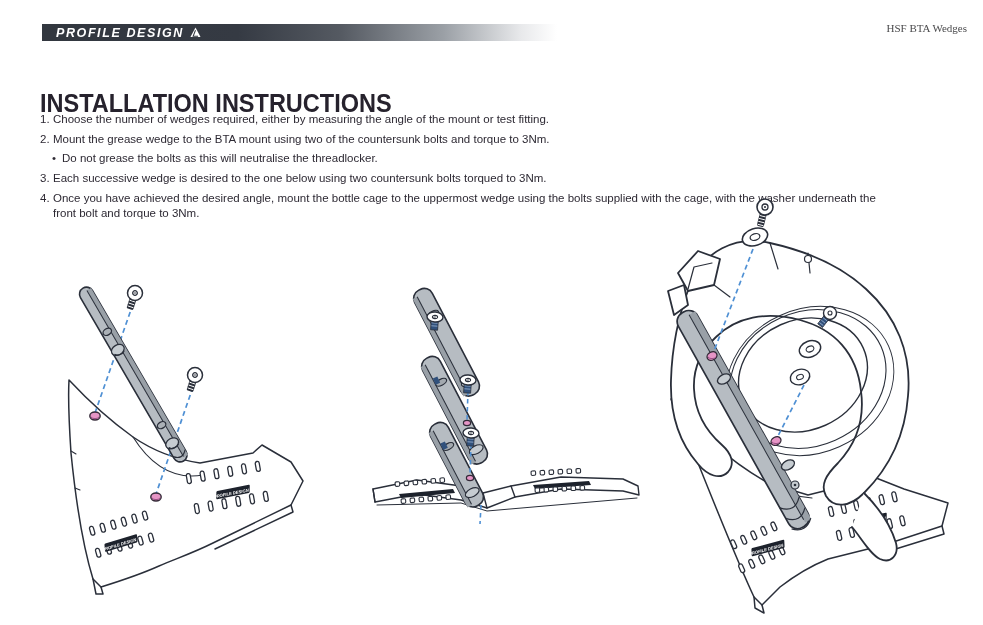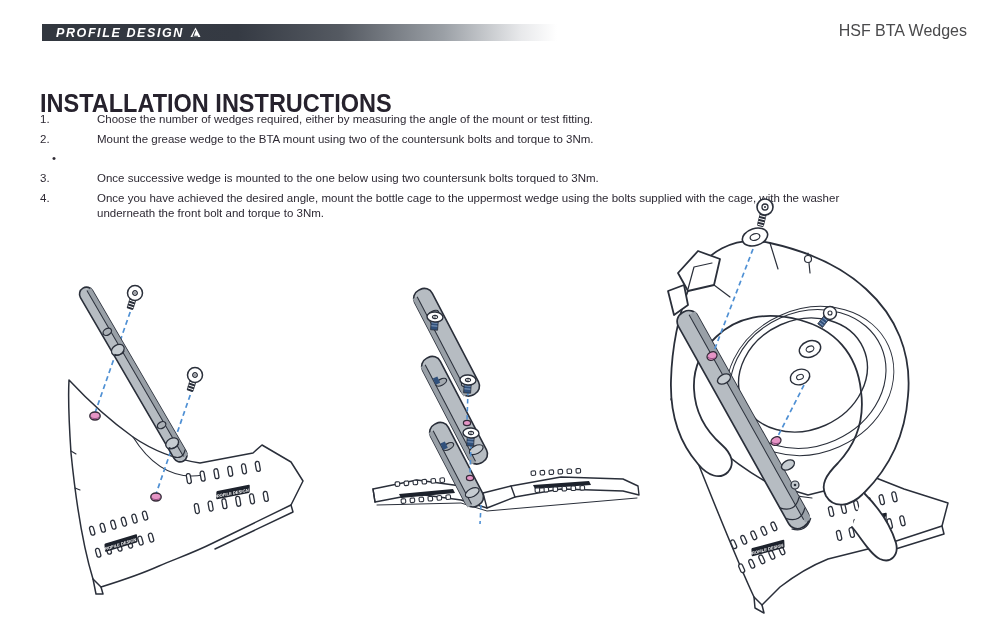--- a/index.html
+++ b/index.html
@@ -12,34 +12,34 @@
     background:linear-gradient(90deg,#32373f 0%,#353a43 38%,#555a62 58%,#9ba0a6 78%,#e8e9eb 93%,#ffffff 100%);
     display:flex;align-items:center;
   }
   .brand{
     color:#ffffff;font-weight:bold;font-style:italic;font-size:12.5px;
     letter-spacing:1.6px;padding-left:14px;white-space:nowrap;
     display:flex;align-items:center;gap:4px;
   }
   .brand-delta{display:inline-block;margin-left:2px;}
   .product-name{
-    position:absolute;top:22px;right:16px;font-size:16px;color:#4a4a4c;
+    position:absolute;top:22px;right:16px;font-size:11px;color:#4a4a4c;font-family:Liberation Serif, serif;
   }
   .page-title{
     position:absolute;left:40px;top:72px;font-size:25px;font-weight:bold;
     color:#26222d;letter-spacing:0px;transform:scaleX(0.94);transform-origin:left top;
     white-space:nowrap;
   }
   .instructions{
     position:absolute;left:40px;top:112px;width:845px;
     font-size:11.5px;line-height:14.5px;color:#2d2933;
   }
   .step{display:flex;margin-bottom:5.5px;}
   .step-num{flex:0 0 13px;white-space:nowrap;}
-  .step-body{flex:1;margin-left:44px;}
+  .step-body{flex:1;}
   .sub-bullet{display:flex;margin-top:4.5px;margin-left:12px;}
   .bullet-marker{flex:0 0 10px;}
   .figures{position:absolute;left:0;top:0;width:983px;height:625px;}
   svg{position:absolute;overflow:visible;}
   .fig1{left:55px;top:283px;width:265px;height:330px;}
   .fig2{left:365px;top:283px;width:290px;height:310px;}
   .fig3{left:658px;top:193px;width:322px;height:430px;}
   text.mark{font-style:italic;font-weight:bold;}
 </style>
 </head>
@@ -63,25 +63,26 @@
     <span class="step-num">1.</span>
     <span class="step-body">Choose the number of wedges required, either by measuring the angle of the mount or test fitting.</span>
   </div>
   <div>
     <div class="step" style="margin-bottom:0">
       <span class="step-num">2.</span>
       <span class="step-body">Mount the grease wedge to the BTA mount using two of the countersunk bolts and torque to 3Nm.</span>
     </div>
     <div class="sub-bullet" style="margin-bottom:5.5px">
       <span class="bullet-marker">•</span>
+      <span>Do not grease the bolts as this will neutralise the threadlocker.</span>
     </div>
   </div>
   <div class="step">
     <span class="step-num">3.</span>
-    <span class="step-body">Once successive wedge is mounted to the one below using two countersunk bolts torqued to 3Nm.</span>
+    <span class="step-body">Each successive wedge is desired to the one below using two countersunk bolts torqued to 3Nm.</span>
   </div>
   <div class="step">
     <span class="step-num">4.</span>
     <span class="step-body">Once you have achieved the desired angle, mount the bottle cage to the uppermost wedge using the bolts supplied with the cage, with the washer underneath the front bolt and torque to 3Nm.</span>
   </div>
 </div>
 
 <div class="figures">
 
 <svg class="fig1" viewBox="0 0 265 330">

